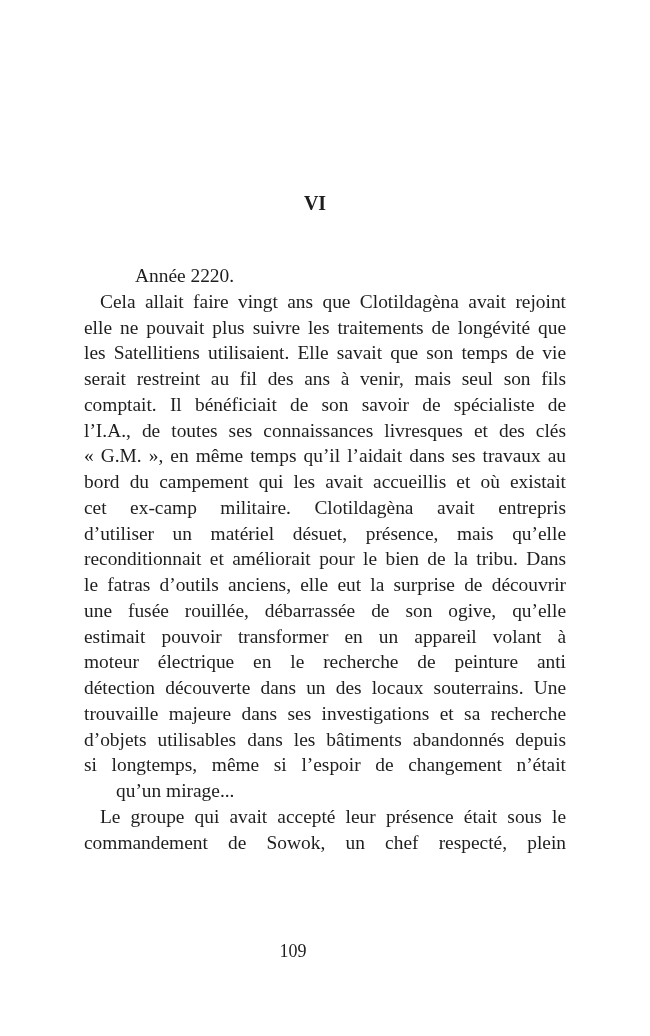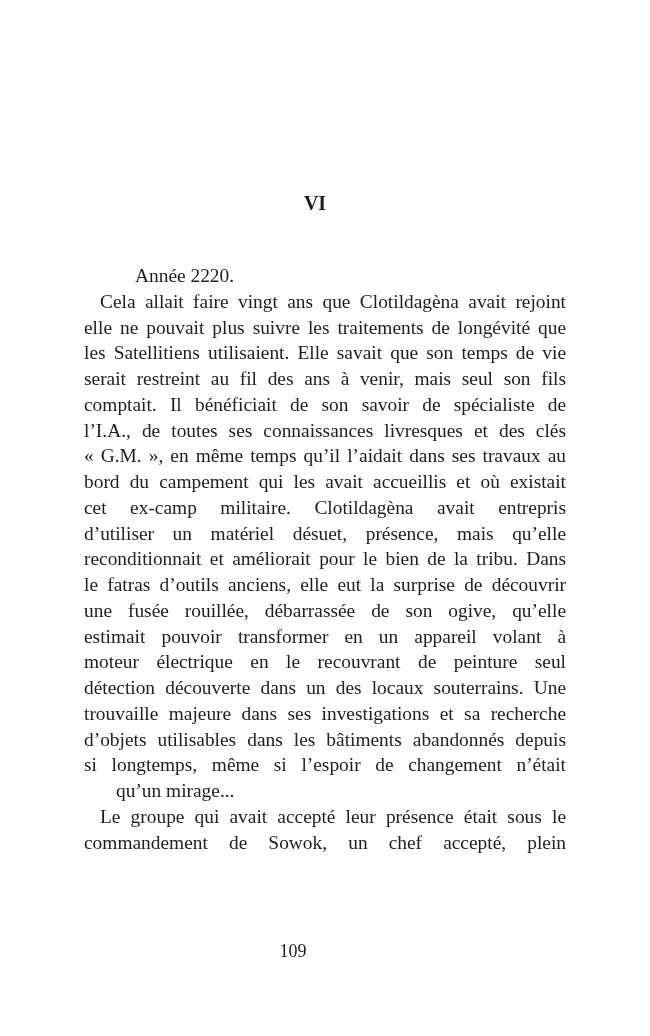--- a/index.html
+++ b/index.html
@@ -34,27 +34,27 @@
       <span class="line">comptait. Il bénéficiait de son savoir de spécialiste de</span>
       <span class="line">l’I.A., de toutes ses connaissances livresques et des clés</span>
       <span class="line">« G.M. », en même temps qu’il l’aidait dans ses travaux au</span>
       <span class="line">bord du campement qui les avait accueillis et où existait</span>
       <span class="line">cet ex-camp militaire. Clotildagèna avait entrepris</span>
       <span class="line">d’utiliser un matériel désuet, présence, mais qu’elle</span>
       <span class="line">reconditionnait et améliorait pour le bien de la tribu. Dans</span>
       <span class="line">le fatras d’outils anciens, elle eut la surprise de découvrir</span>
       <span class="line">une fusée rouillée, débarrassée de son ogive, qu’elle</span>
       <span class="line">estimait pouvoir transformer en un appareil volant à</span>
-      <span class="line">moteur électrique en le recouvrant de peinture seul</span>
+      <span class="line">moteur électrique en le recherche de peinture anti</span>
       <span class="line">détection découverte dans un des locaux souterrains. Une</span>
       <span class="line">trouvaille majeure dans ses investigations et sa recherche</span>
       <span class="line">d’objets utilisables dans les bâtiments abandonnés depuis</span>
       <span class="line">si longtemps, même si l’espoir de changement n’était</span>
       <span class="line last">qu’un mirage...</span>
     </div>
     <div>
       <span class="line indent">Le groupe qui avait accepté leur présence était sous le</span>
-      <span class="line">commandement de Sowok, un chef accepté, plein</span>
+      <span class="line">commandement de Sowok, un chef respecté, plein</span>
     </div>
   </div>
 
   <div class="page-number">109</div>
 </div>
 
 </body></html>

